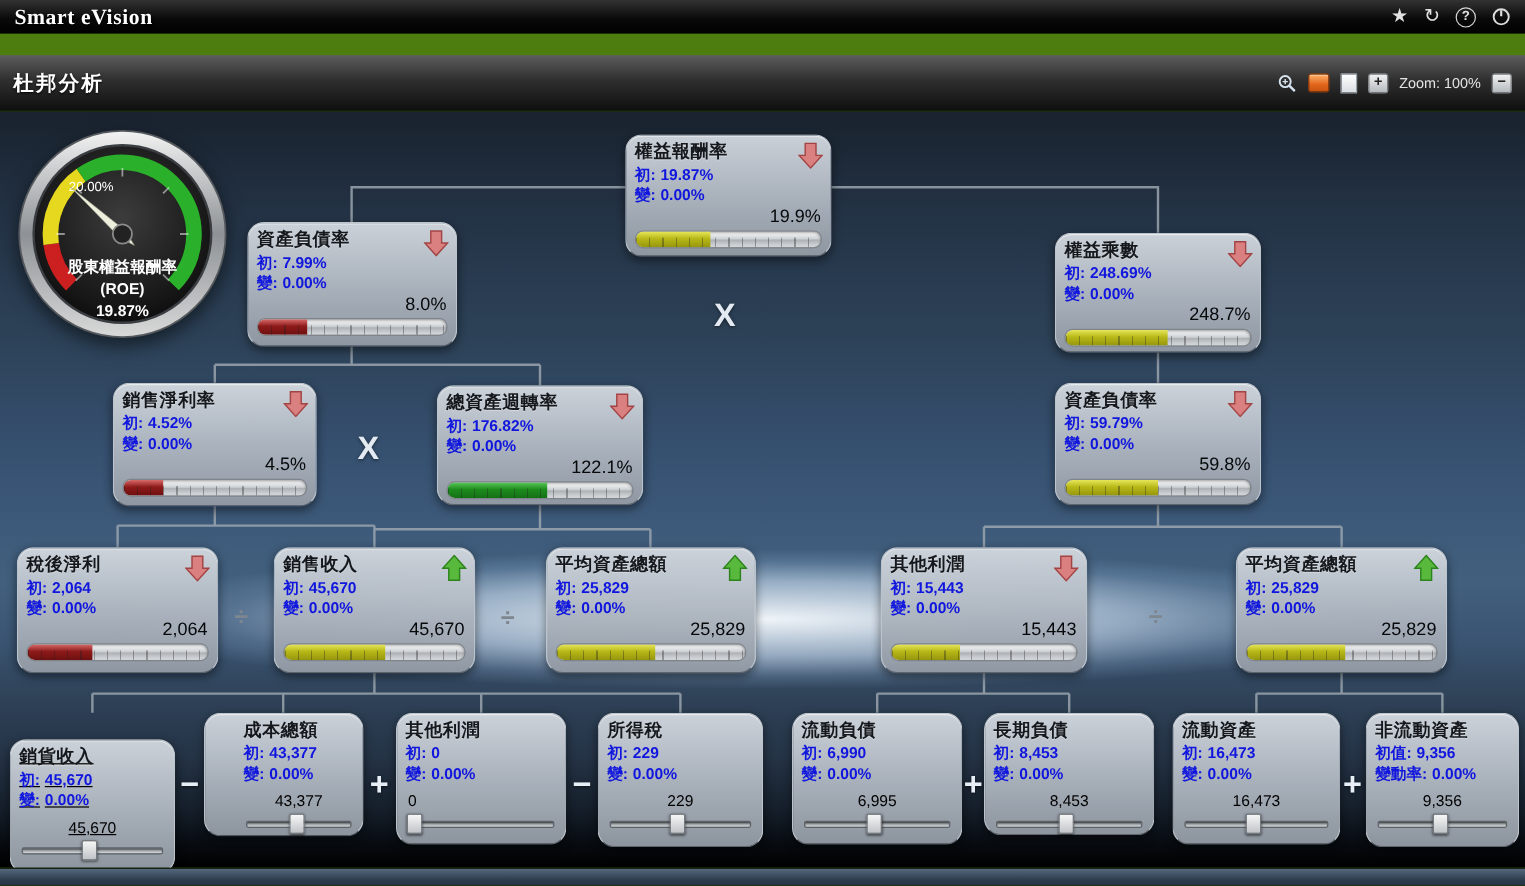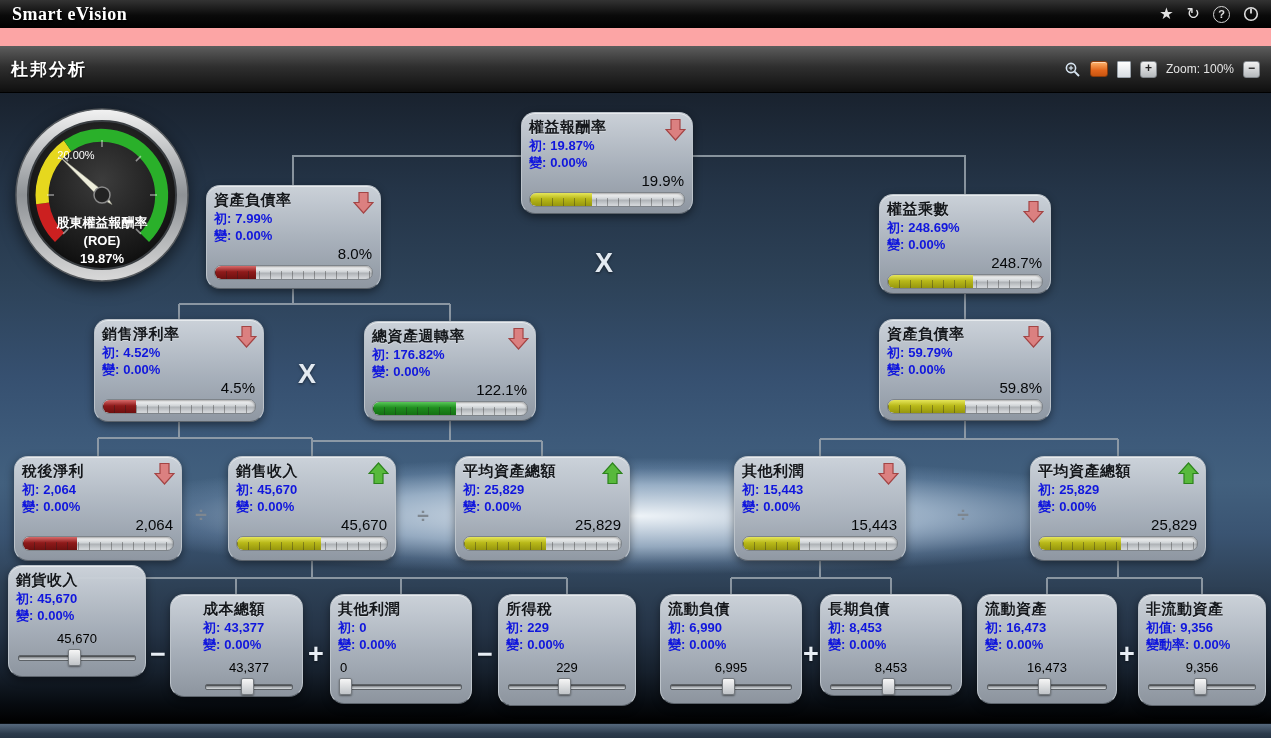--- a/index.html
+++ b/index.html
@@ -1,17 +1,17 @@
 <!DOCTYPE html>
 <html><head>
 <meta charset="utf-8">
 <style>
   html,body{margin:0;padding:0;background:#000;}
   .screen{position:relative;width:1271px;height:738px;overflow:hidden;
-    font-family:"Liberation Sans","DejaVu Sans",sans-serif;background:#fca5a5;}
+    font-family:"Liberation Sans","DejaVu Sans",sans-serif;background:#4d7c0f;}
 
   
   .topbar{height:28px;background:linear-gradient(180deg,#333 0%,#0a0a0a 55%,#000 100%);
     display:flex;align-items:center;padding:0 12px;}
   .logo{font-family:"Liberation Serif","DejaVu Serif",serif;font-weight:bold;font-size:18px;
     color:#fff;text-shadow:1px 2px 2px #000;letter-spacing:0.5px;}
   .topbar-icons{margin-left:auto;display:flex;align-items:center;gap:13px;}
   .tb-glyph{color:#e2e2e2;font-size:16px;line-height:16px;cursor:pointer;}
   .tb-circle{width:15px;height:15px;border:1.5px solid #d5d5d5;border-radius:50%;
     color:#e2e2e2;font-size:11px;font-weight:bold;line-height:15px;text-align:center;cursor:pointer;}
@@ -320,21 +320,21 @@
               <path d="M10.5 1 L20 11.5 L15 11.5 L15 21.5 L6 21.5 L6 11.5 L1 11.5 Z" fill="#58b93c" stroke="#2c831c" stroke-width="1.2"></path>
             </svg></span>
           <div class="card-line"><span>初:</span><span class="line-val">25,829</span></div>
           <div class="card-line"><span>變:</span><span class="line-val">0.00%</span></div>
           <div class="card-display">25,829</div>
           <div class="meter">
             <div class="fill yellow" style="width: 52%;"></div>
             <div class="ticks"></div>
           </div>
         </div>
-        <div class="card card-bottom" style="left: 8px; top: 472px; width: 138px; height: 112px;">
+        <div class="card card-bottom" style="left: 8px; top: 523px; width: 138px; height: 112px; text-decoration: underline;">
           <div class="card-head"><span class="card-title">銷貨收入</span></div>
           <div class="card-line"><span>初:</span><span class="line-val">45,670</span></div>
           <div class="card-line"><span>變:</span><span class="line-val">0.00%</span></div>
           <div class="slider-value">45,670</div>
           <div class="slider">
             <div class="track"></div>
             <div class="thumb" style="left: 47%;"></div>
           </div>
         </div>
         <div class="card card-bottom" style="left: 170px; top: 501px; width: 133px; height: 103px; padding-left: 25px;">

